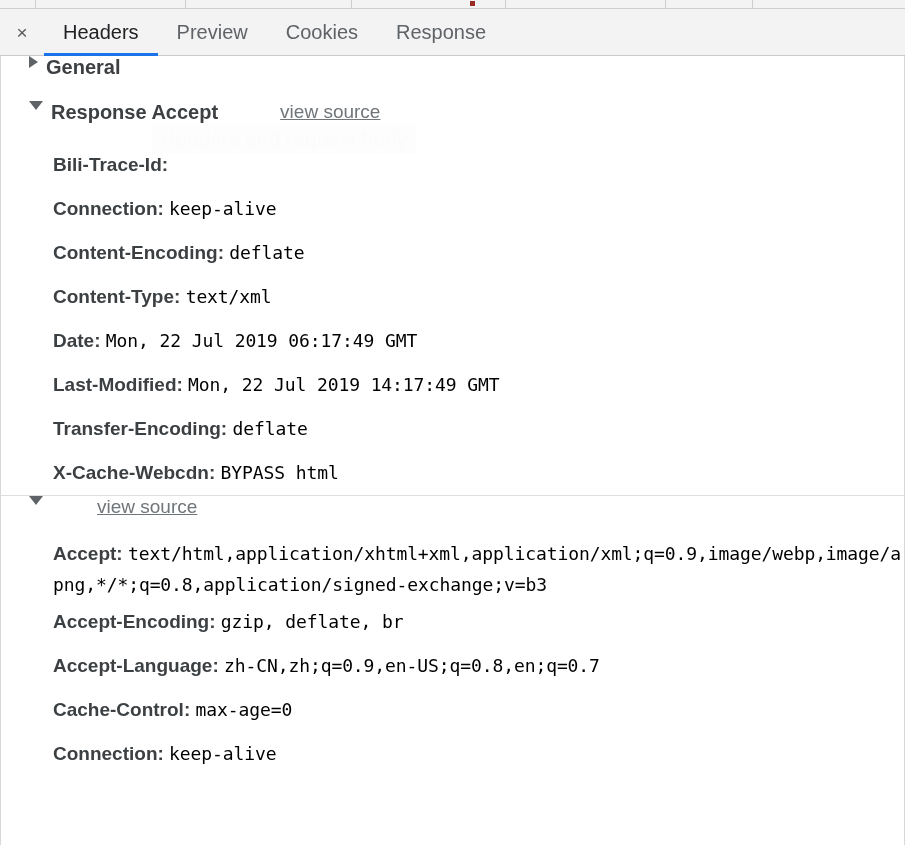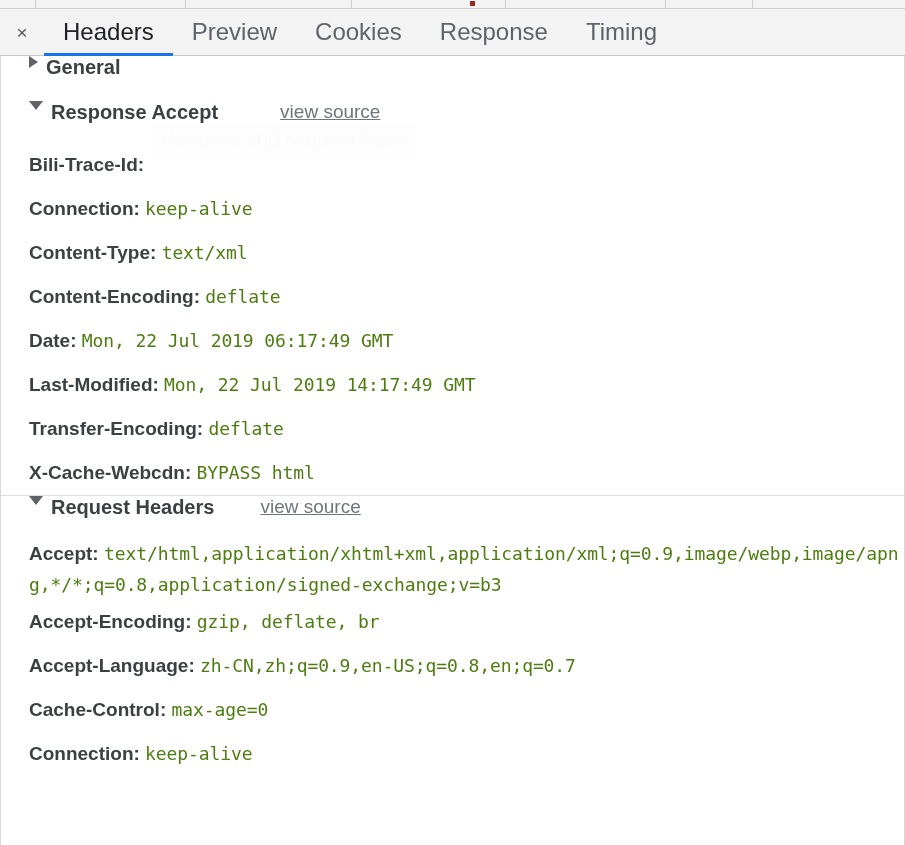--- a/index.html
+++ b/index.html
@@ -58,21 +58,21 @@
     font-size: 19px;
     line-height: 1;
     cursor: pointer;
     user-select: none;
   }
   .tab {
     height: 100%;
     display: flex;
     align-items: center;
     padding: 0 19px;
-    font-size: 24px;
+    font-size: 20px;
     color: #5f6368;
     cursor: pointer;
     user-select: none;
     position: relative;
     box-sizing: border-box;
     justify-content: center;
   }
   .tab.active {
     color: #202124;
   }
@@ -147,41 +147,41 @@
     font-size: 19px;
     color: #70757a;
     margin-left: 62px;
     cursor: pointer;
     text-decoration: underline;
   }
   .view-source.rh { margin-left: 46px; }
 
   
   .header-row {
-    padding: 0 10px 0 28px;
+    padding: 0 10px 0 52px;
     font-size: 19px;
     line-height: 44px;
     color: #3c4043;
     white-space: nowrap;
     overflow: hidden;
   }
   .header-row.wrap {
     white-space: normal;
     word-break: break-all;
     line-height: 31px;
     padding-right: 0;
   }
   .hname {
     font-weight: bold;
     color: #3c4043;
   }
   .hval {
     font-family: "DejaVu Sans Mono", "Liberation Mono", monospace;
     font-size: 18px;
-    color: #4d7c0f;
+    color: #000000;
     letter-spacing: -0.1px;
   }
 
   
   .ghost-tooltip {
     position: absolute;
     left: 151px;
     top: 68px;
     font-size: 21px;
     color: #fbfbfb;
@@ -212,23 +212,20 @@
   </div>
   <div class="tab">
     <span>Preview</span>
   </div>
   <div class="tab">
     <span>Cookies</span>
   </div>
   <div class="tab">
     <span>Response</span>
   </div>
-  <div class="tab">
-    <span>Timing</span>
-  </div>
 </div>
 
 <div class="panel">
   <div class="scroll-track"></div>
 
   <div class="ghost-tooltip">Headers and request body</div>
 
   <div class="section">
     <div class="section-head general">
       <span class="tri collapsed"></span>
@@ -238,35 +235,34 @@
 
   <div class="section">
     <div class="section-head">
       <span class="tri expanded"></span>
       <span class="section-title">Response Accept</span>
       <span class="view-source">view source</span>
     </div>
     <div id="resp-list">
         <div class="header-row"><span class="hname">Bili-Trace-Id:</span></div>
         <div class="header-row"><span class="hname">Connection:</span> <span class="hval">keep-alive</span></div>
+        <div class="header-row"><span class="hname">Content-Encoding:</span> <span class="hval">deflate</span></div>
         <div class="header-row"><span class="hname">Content-Type:</span> <span class="hval">text/xml</span></div>
-        <div class="header-row"><span class="hname">Content-Encoding:</span> <span class="hval">deflate</span></div>
         <div class="header-row"><span class="hname">Date:</span> <span class="hval">Mon, 22 Jul 2019 06:17:49 GMT</span></div>
         <div class="header-row"><span class="hname">Last-Modified:</span> <span class="hval">Mon, 22 Jul 2019 14:17:49 GMT</span></div>
         <div class="header-row"><span class="hname">Transfer-Encoding:</span> <span class="hval">deflate</span></div>
         <div class="header-row"><span class="hname">X-Cache-Webcdn:</span> <span class="hval">BYPASS html</span></div>
       </div>
   </div>
 
   <div class="section-divider"></div>
 
   <div class="section">
     <div class="section-head">
       <span class="tri expanded"></span>
-      <span class="section-title">Request Headers</span>
       <span class="view-source rh">view source</span>
     </div>
     <div id="req-list">
         <div class="header-row wrap"><span class="hname">Accept:</span> <span class="hval">text/html,application/xhtml+xml,application/xml;q=0.9,image/webp,image/apng,*/*;q=0.8,application/signed-exchange;v=b3</span></div>
         <div class="header-row"><span class="hname">Accept-Encoding:</span> <span class="hval">gzip, deflate, br</span></div>
         <div class="header-row"><span class="hname">Accept-Language:</span> <span class="hval">zh-CN,zh;q=0.9,en-US;q=0.8,en;q=0.7</span></div>
         <div class="header-row"><span class="hname">Cache-Control:</span> <span class="hval">max-age=0</span></div>
         <div class="header-row"><span class="hname">Connection:</span> <span class="hval">keep-alive</span></div>
       </div>
   </div>

